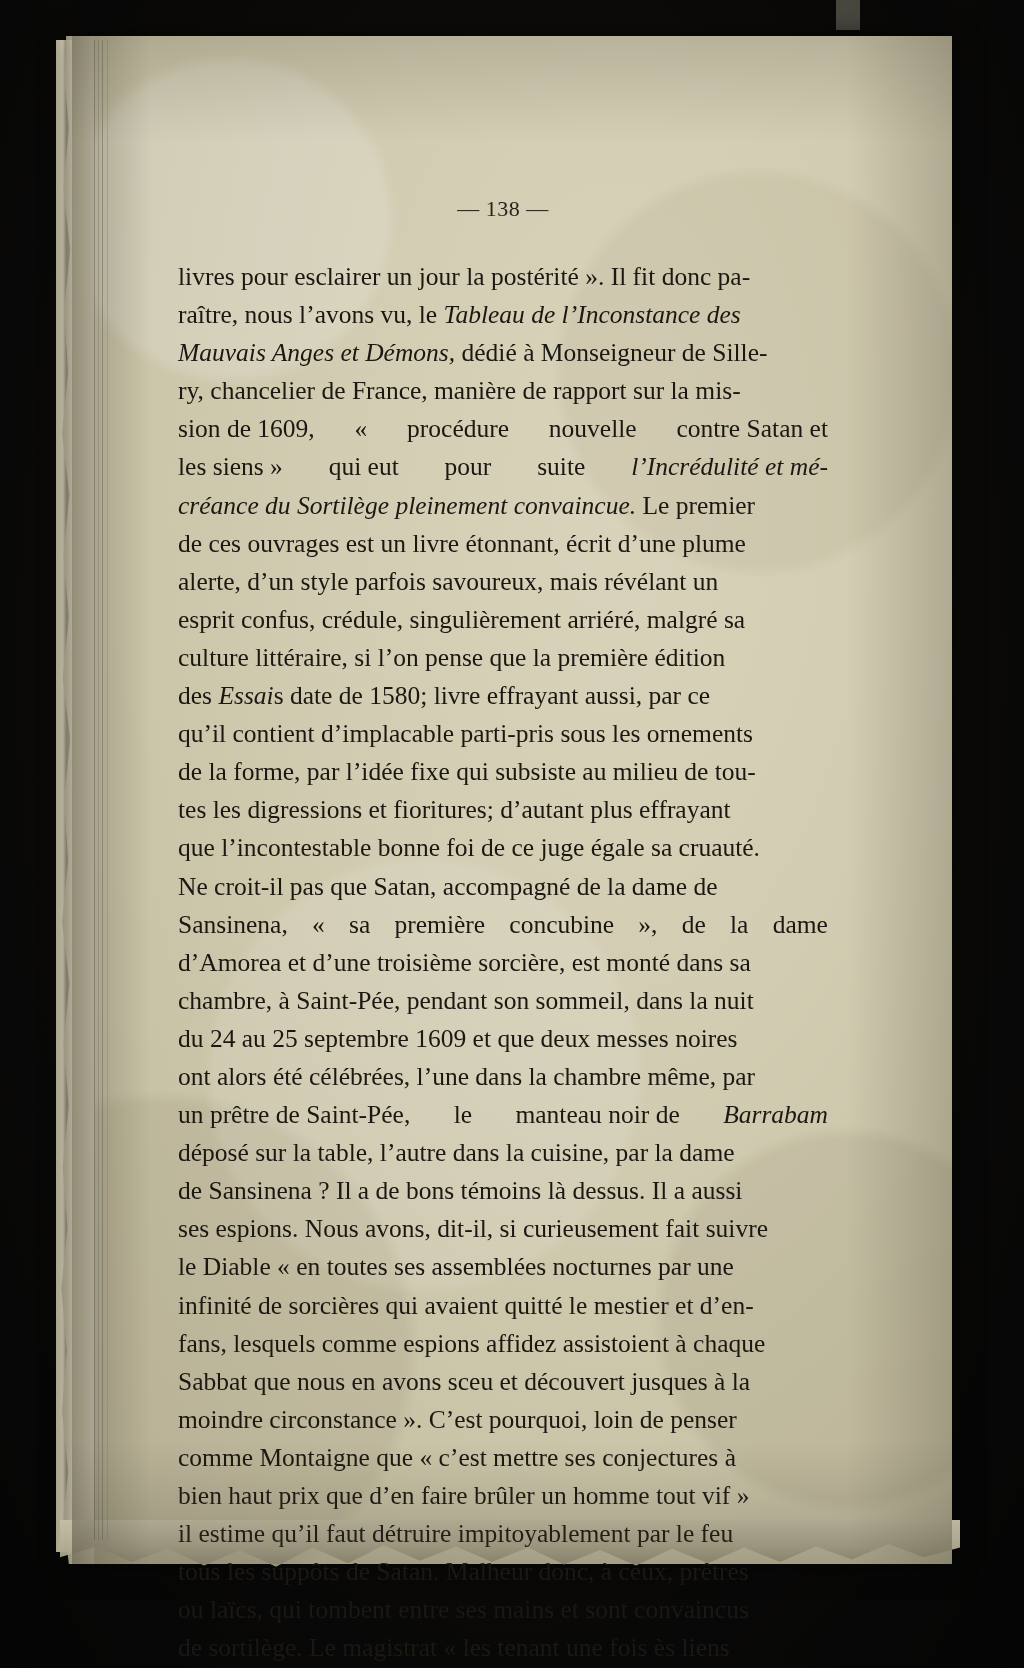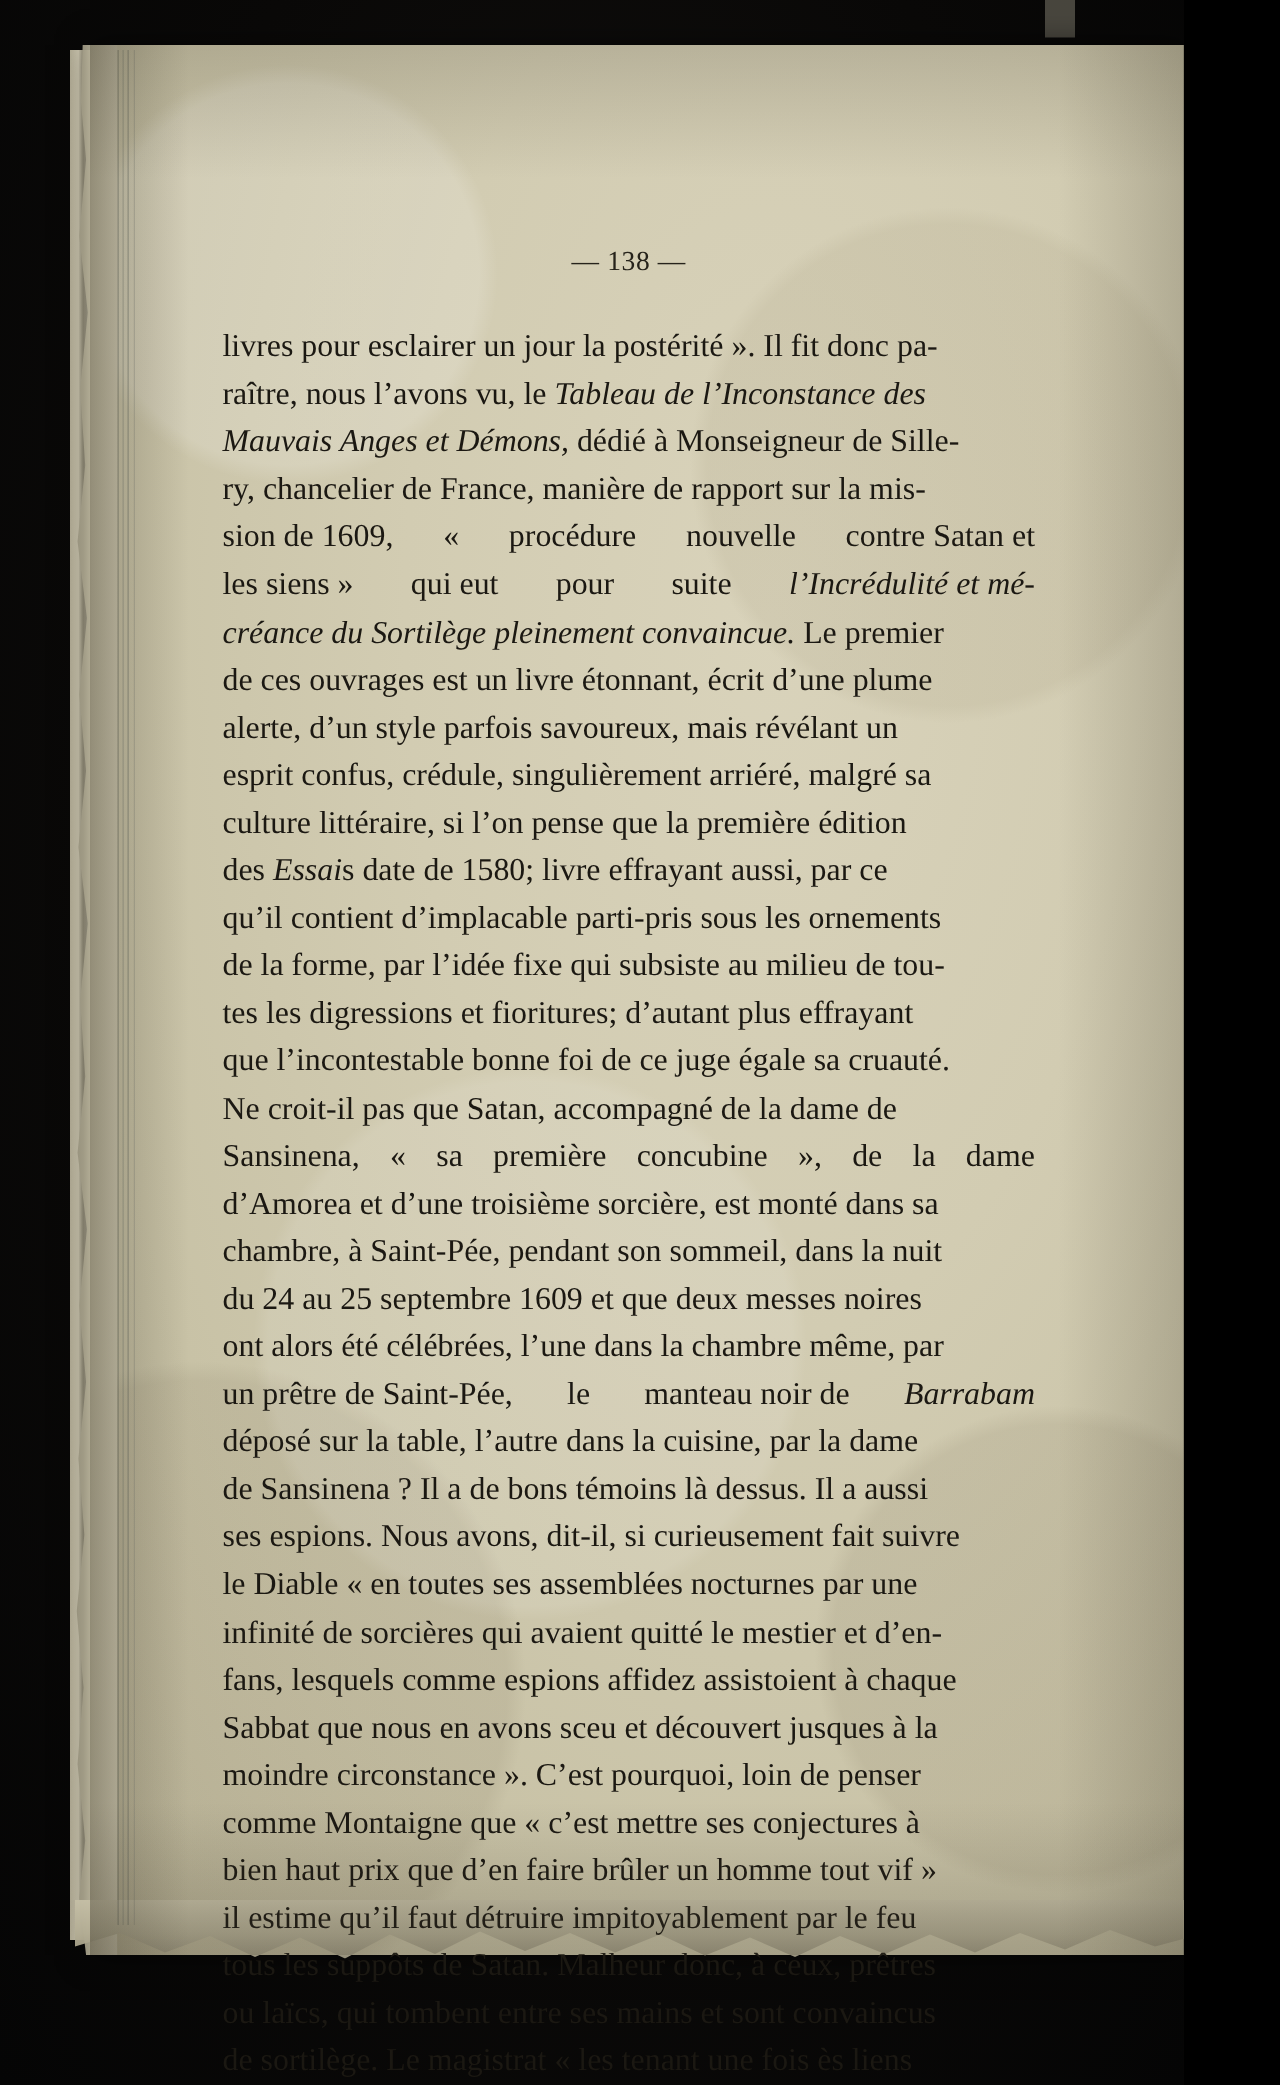--- a/index.html
+++ b/index.html
@@ -9,21 +9,21 @@
   }
   body {
     width: 1024px;
     height: 1668px;
     overflow: hidden;
     font-family: "Liberation Serif", serif;
   }
 
   #scan {
     position: relative;
-    width: 947px;
+    width: 1024px;
     height: 1668px;
     background: #0a0907;
     overflow: hidden;
   }
 
   
   .board {
     position: absolute;
     inset: 0;
     background:

